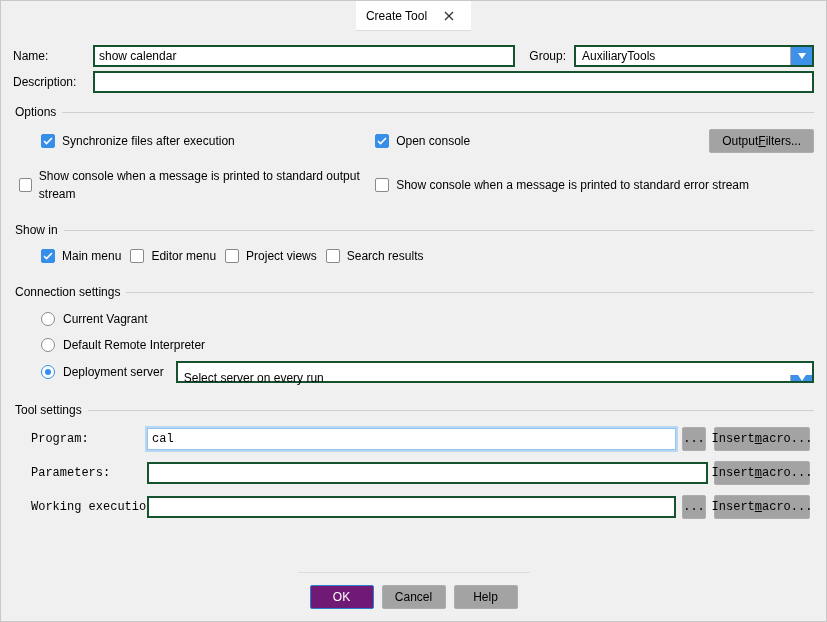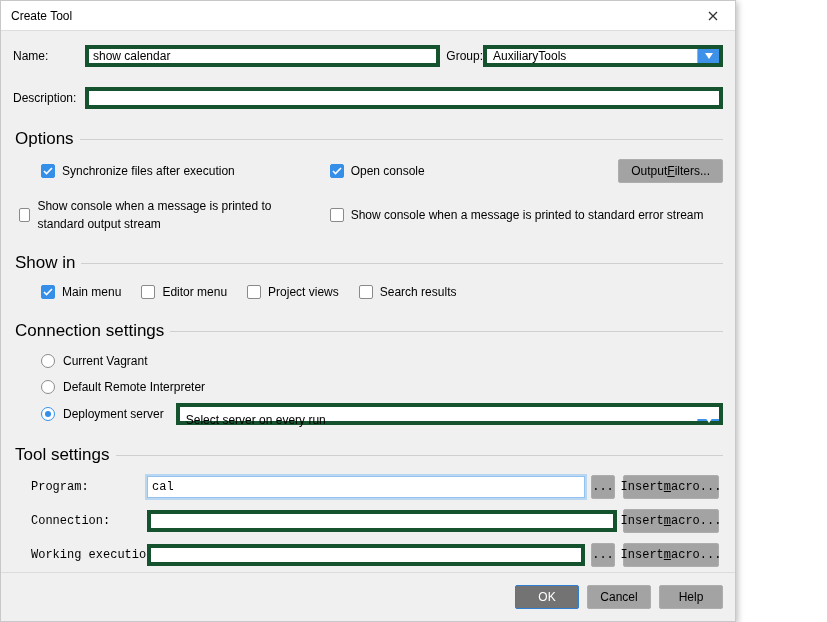--- a/index.html
+++ b/index.html
@@ -7,27 +7,28 @@
   body {
     font-family: "Segoe UI", Tahoma, Arial, sans-serif;
     font-size: 12px;
     color: #000;
     background: #fff;
     width: 827px;
     height: 622px;
     overflow: hidden;
   }
   .window {
-    width: 736px;
+    width: 827px;
     height: 622px;
     background: #f0f0f0;
     border: 1px solid #c8c8c8;
     display: flex;
     flex-direction: column;
     box-shadow: 2px 2px 6px rgba(0,0,0,0.25);
+    align-items: center;
   }
   .titlebar {
     display:flex;
     align-items:center;
     justify-content:space-between;
     height:30px;
     padding: 0 0 0 10px;
     background: #fff;
     border-bottom:1px solid #ddd;
   }
@@ -36,25 +37,25 @@
     width:44px; height:30px;
     display:flex; align-items:center; justify-content:center;
     cursor:pointer;
   }
   .titlebar .close svg { width:10px; height:10px; }
   .content {
     flex:1;
     padding: 14px 12px 0 12px;
     overflow:auto;
   }
-  .row { display:flex; align-items:center; gap:0; margin-bottom:20px; }
+  .row { display:flex; align-items:center; gap:8px; margin-bottom:4px; }
   .label { white-space:nowrap; }
   input[type=text].textfield, .combo, .group-combo {
     height:22px;
-    border:4px solid #14532d;
+    border:2px solid #14532d;
     background:#fff;
     padding:1px 4px;
     font: inherit;
   }
   input[type=text].textfield { flex:1; }
   .combo {
     flex:1;
     display:flex; align-items:center; justify-content:space-between;
     padding:12px 0 0 6px;
   }
@@ -71,21 +72,21 @@
     padding:0 0 0 6px;
   }
 
   fieldset.section {
     border:none;
     border-top:1px solid #cfcfcf;
     padding: 10px 0 8px 0;
     margin: 12px 0 6px 0;
   }
   fieldset.section > legend {
-    font-size:17px; padding-right:6px; color:#000;
+    font-size:12px; padding-right:6px; color:#000;
   }
   .indent { padding-left:28px; }
 
   .checkbox {
     display:flex; align-items:center; gap:7px; cursor:pointer;
     line-height:18px;
   }
   .checkbox .box {
     width:14px; height:14px;
     border:1px solid #8a8a8a;
@@ -115,39 +116,39 @@
     height:24px;
     padding: 0 12px;
     background:#a3a3a3;
     border:1px solid #adadad;
     cursor:pointer;
     font:inherit;
     display:inline-flex; align-items:center; justify-content:center;
     border-radius:2px;
   }
   .btn.primary {
-    background:#737373; border-color:#2f7fd0; color:#fff;
+    background:#701a75; border-color:#2f7fd0; color:#fff;
     padding: 0 22px;
   }
   .btn.icon {
     width:24px; padding:0;
   }
   .btn .u { text-decoration:underline; }
   .macro-btn { width:96px; }
 
   .options-grid {
     display:grid;
     grid-template-columns: 1fr 1fr auto;
     row-gap:14px;
     column-gap:10px;
     align-items:center;
   }
 
   .showin-row {
-    display:flex; gap:20px; align-items:center;
+    display:flex; gap:9px; align-items:center;
   }
 
   .tool-row {
     display:grid;
     grid-template-columns: 110px 1fr 26px 100px;
     gap:6px;
     align-items:center;
     margin-bottom:10px;
   }
   .tool-row .textfield.focused {
@@ -297,21 +298,21 @@
           <button class="btn icon">
               <span>...</span>
             </button>
           <button class="btn macro-btn">
             <span>Insert </span>
               <span class="u">m</span>
               <span>acro...</span>
           </button>
         </div>
         <div class="tool-row">
-          <span class="label">Connection:</span>
+          <span class="label">Parameters:</span>
           <input type="text" class="textfield" style="grid-column: 2 / span 2;" value="">
           <button class="btn macro-btn">
             <span>Insert </span>
               <span class="u">m</span>
               <span>acro...</span>
           </button>
         </div>
         <div class="tool-row">
           <span class="label">Working execution:</span>
           <input type="text" class="textfield" value="" style="">

